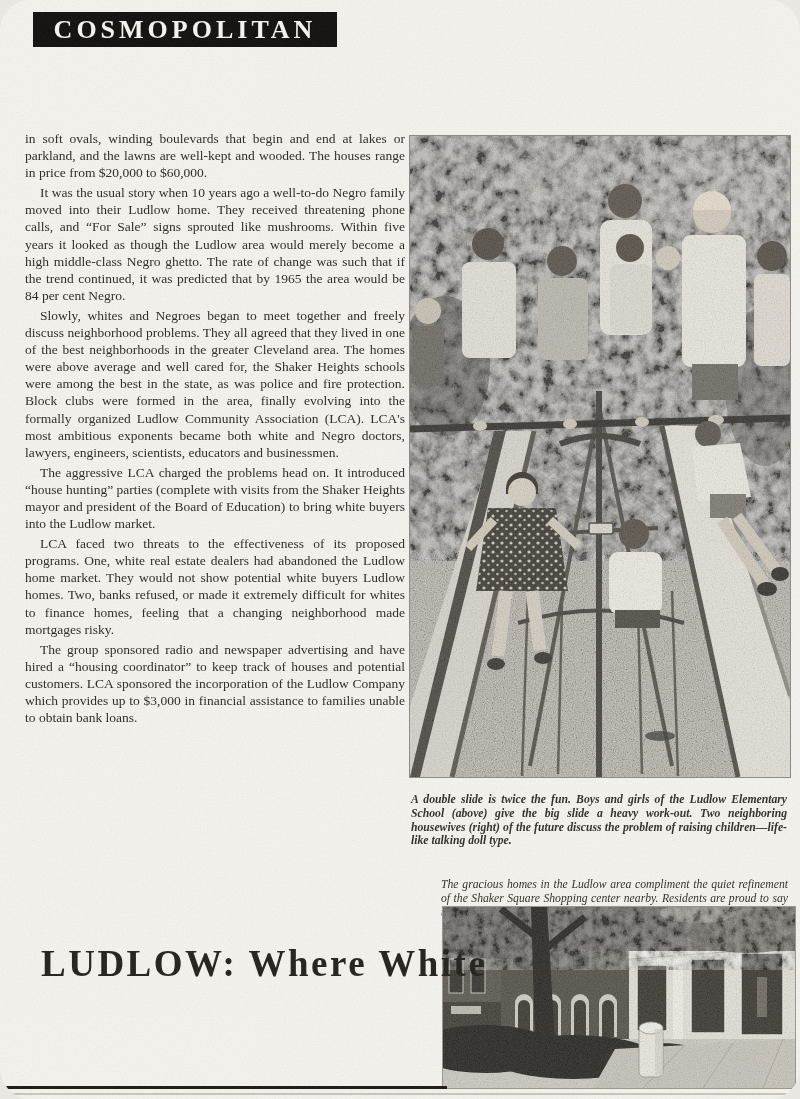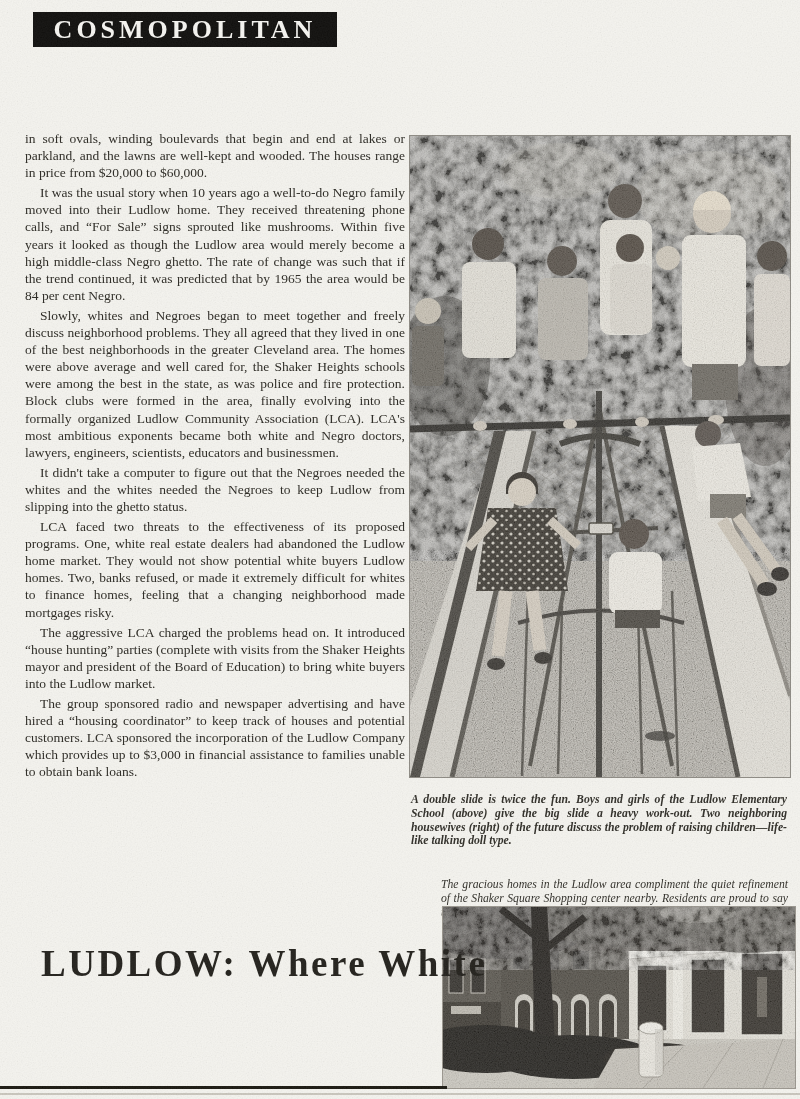--- a/index.html
+++ b/index.html
@@ -1,19 +1,19 @@
 <!DOCTYPE html>
 <html><head>
 <meta charset="utf-8">
 <style>
   html,body{margin:0;padding:0;background:#e8e7e2;}
   .page{
     position:relative;width:800px;height:1099px;margin:0 auto;
     background:#f4f3ee;overflow:hidden;
-    font-family:"Liberation Serif","DejaVu Serif",serif;color:#26241f;
+    font-family:"Liberation Serif","DejaVu Serif",serif;color:#26241f;border-radius:31px;
   }
   
   .banner{
     position:absolute;left:33px;top:12px;width:304px;height:35px;
     background:#0e0d0b;color:#f6f5f1;text-align:center;line-height:36px;
     font-weight:700;font-size:26px;letter-spacing:4px;
   }
   .masthead-title{
     position:absolute;left:34px;top:42px;width:320px;
     font-weight:700;font-size:46px;line-height:50px;letter-spacing:5px;color:#17150f;
@@ -59,23 +59,22 @@
 <div class="page">
 
   <div class="banner">
     <span>COSMOPOLITAN</span>
   </div>
 
   <section class="text-col">
     <p class="noindent">in soft ovals, winding boulevards that begin and end at lakes or parkland, and the lawns are well-kept and wooded. The houses range in price from $20,000 to $60,000.</p>
     <p>It was the usual story when 10 years ago a well-to-do Negro family moved into their Ludlow home. They received threatening phone calls, and “For Sale” signs sprouted like mushrooms. Within five years it looked as though the Ludlow area would merely become a high middle-class Negro ghetto. The rate of change was such that if the trend continued, it was predicted that by 1965 the area would be 84 per cent Negro.</p>
     <p>Slowly, whites and Negroes began to meet together and freely discuss neighborhood problems. They all agreed that they lived in one of the best neighborhoods in the greater Cleveland area. The homes were above average and well cared for, the Shaker Heights schools were among the best in the state, as was police and fire protection. Block clubs were formed in the area, finally evolving into the formally organized Ludlow Community Association (LCA). LCA's most ambitious exponents became both white and Negro doctors, lawyers, engineers, scientists, educators and businessmen.</p>
-    <p>It didn't take a computer to figure out that the Negroes needed the whites and the whites needed the Negroes to keep Ludlow from slipping into the ghetto status.</p>
+    <p>The aggressive LCA charged the problems head on. It introduced “house hunting” parties (complete with visits from the Shaker Heights mayor and president of the Board of Education) to bring white buyers into the Ludlow market.</p>
     <p>LCA faced two threats to the effectiveness of its proposed programs. One, white real estate dealers had abandoned the Ludlow home market. They would not show potential white buyers Ludlow homes. Two, banks refused, or made it extremely difficult for whites to finance homes, feeling that a changing neighborhood made mortgages risky.</p>
-    <p>The aggressive LCA charged the problems head on. It introduced “house hunting” parties (complete with visits from the Shaker Heights mayor and president of the Board of Education) to bring white buyers into the Ludlow market.</p>
     <p>The group sponsored radio and newspaper advertising and have hired a “housing coordinator” to keep track of houses and potential customers. LCA sponsored the incorporation of the Ludlow Company which provides up to $3,000 in financial assistance to families unable to obtain bank loans.</p>
   </section>
 
   <figure class="photo-main">
     <svg viewBox="0 0 380 641" preserveAspectRatio="none">
       <defs>
         <filter id="leaves1" x="-5%" y="-5%" width="110%" height="110%">
           <feTurbulence type="fractalNoise" baseFrequency="0.09 0.075" numOctaves="4" seed="11"></feTurbulence>
           <feColorMatrix type="matrix" values="2.2 0 0 0 -0.55  2.2 0 0 0 -0.55  2.2 0 0 0 -0.55  0 0 0 0 1"></feColorMatrix>
         </filter>

